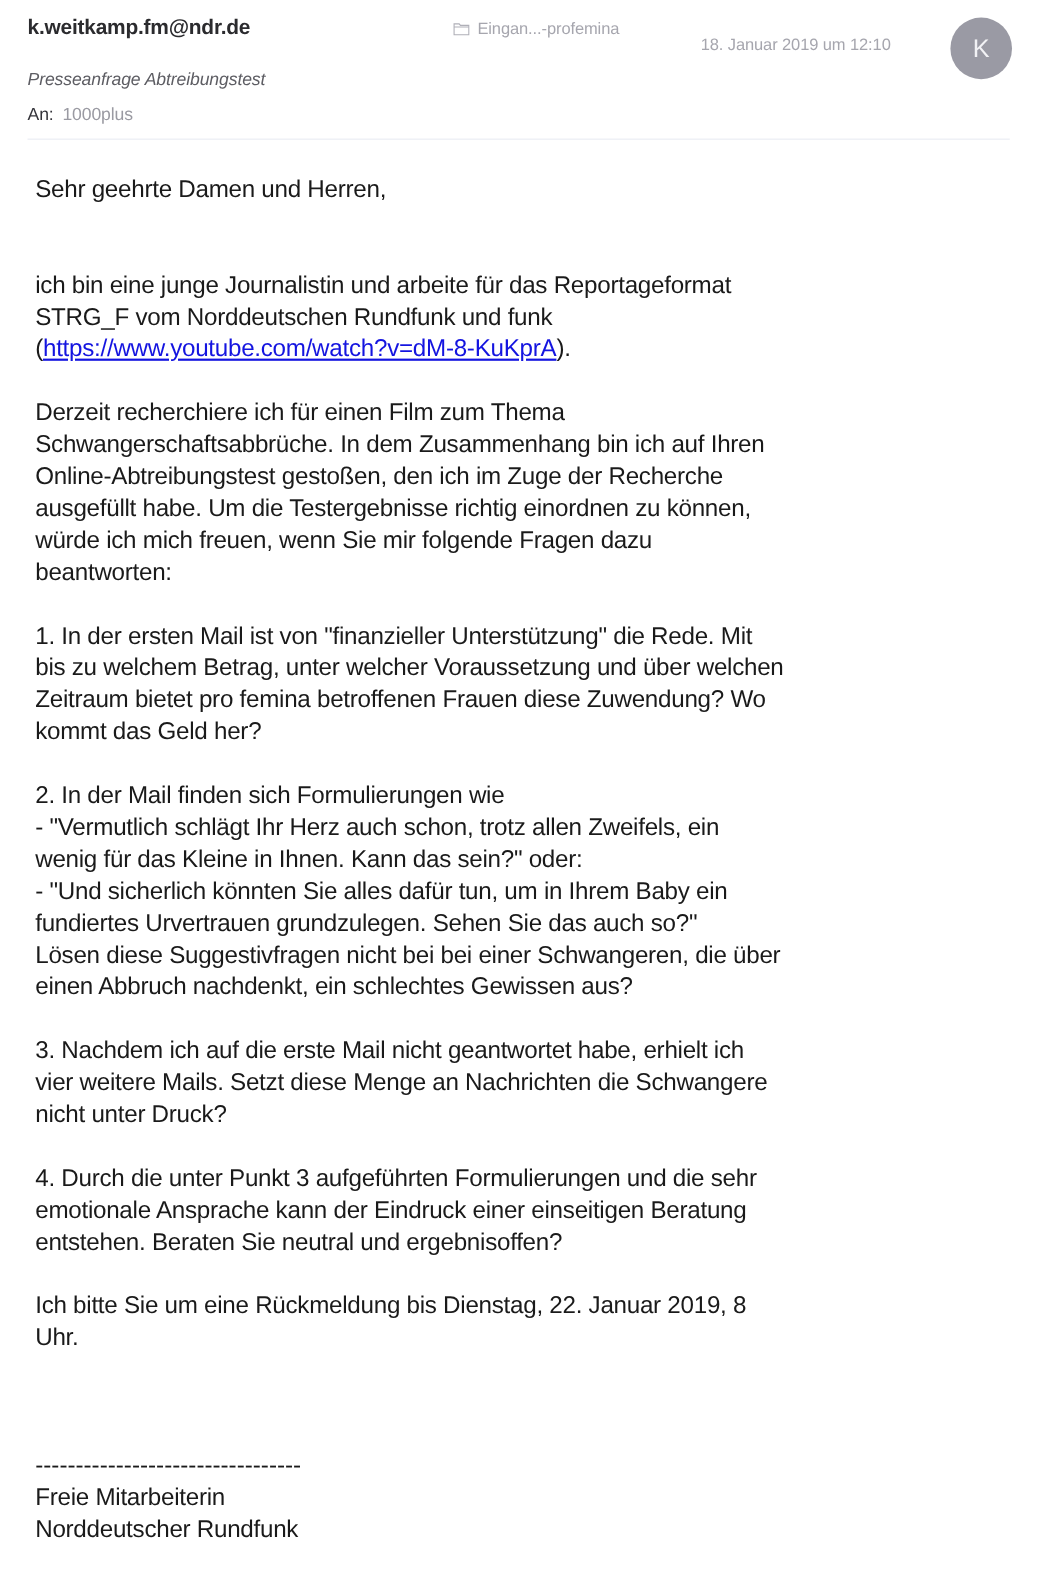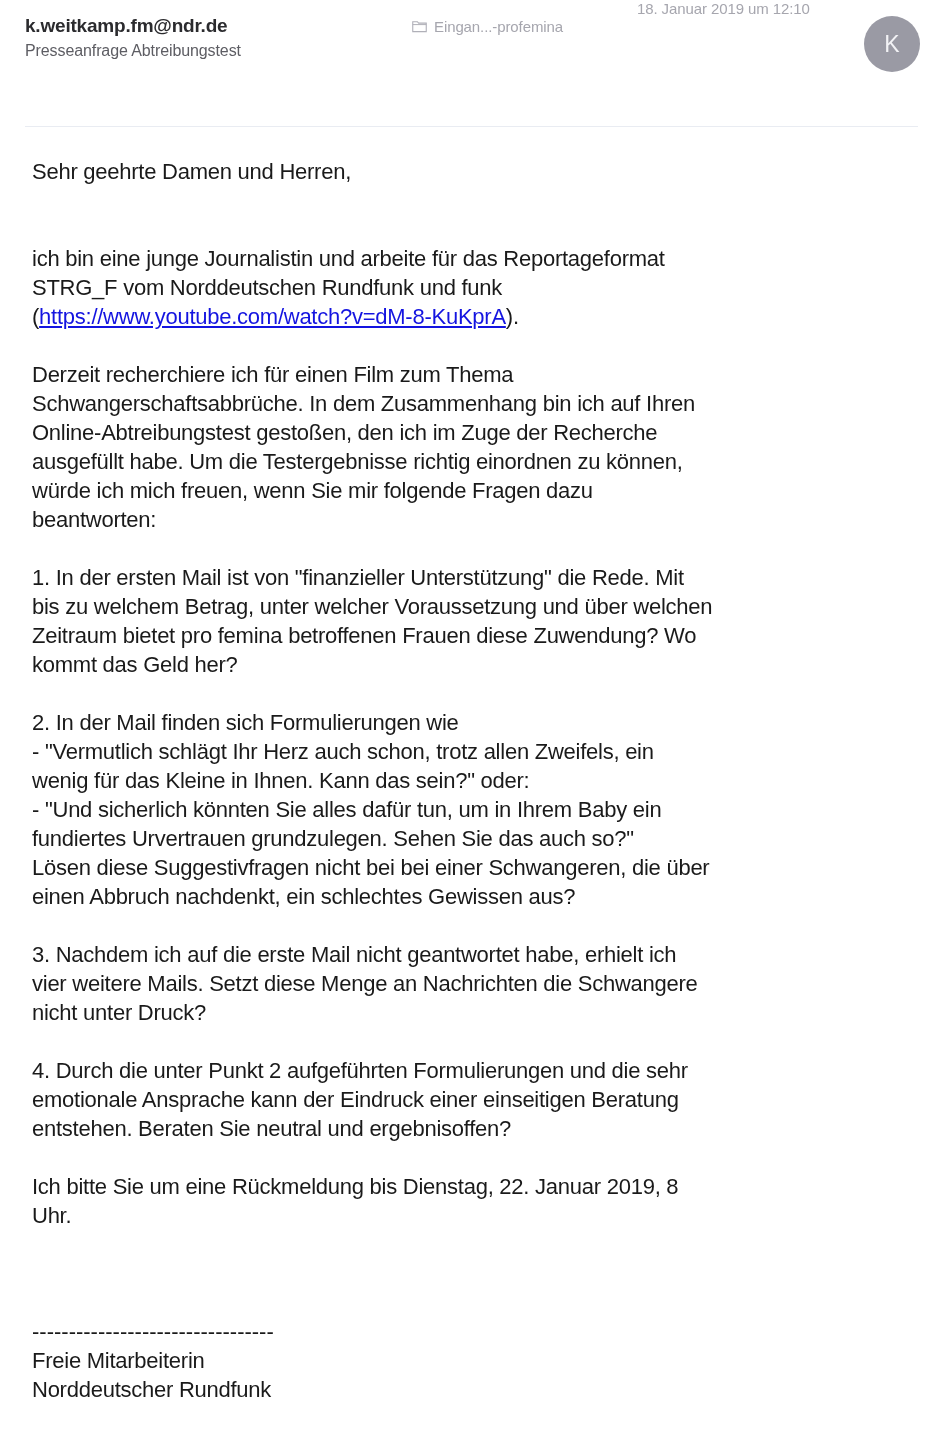--- a/index.html
+++ b/index.html
@@ -28,22 +28,23 @@
     font-weight: bold;
     color: #2b2b2e;
     letter-spacing: -0.2px;
     line-height: 24px;
     margin: 0;
   }
   .hdr-subject {
     font-size: 16px;
     color: #5d5d63;
     line-height: 22px;
-    margin-top: 2px;
-    letter-spacing: -0.1px;
+    margin-top: 24px;
+    letter-spacing: -0.1px;
+    font-style: italic;
   }
   .hdr-to-row {
     margin-top: 11px;
     font-size: 16px;
     line-height: 20px;
     letter-spacing: -0.1px;
   }
   .hdr-to-label {
     color: #34343a;
     font-weight: normal;
@@ -68,21 +69,21 @@
     flex: 0 0 auto;
   }
   .hdr-mailbox {
     font-size: 15px;
     color: #a6a6ae;
     letter-spacing: -0.1px;
     white-space: nowrap;
   }
   .hdr-date {
     position: absolute;
-    top: 0;
+    top: 32px;
     left: 637px;
     font-size: 15px;
     color: #a6a6ae;
     letter-spacing: -0.1px;
     white-space: nowrap;
   }
 
   .avatar {
     position: absolute;
     top: 16px;
@@ -142,20 +143,23 @@
 </style>
 </head>
 <body>
 
 <div class="mail-header">
 
   <div class="hdr-from">k.weitkamp.fm@ndr.de</div>
 
   <div class="hdr-subject">Presseanfrage Abtreibungstest</div>
 
+  <div class="hdr-to-row">
+    <span class="hdr-to-label">An:</span><span class="hdr-to-value">1000plus</span>
+  </div>
 
   <div class="hdr-meta">
     <svg class="folder-icon" viewBox="0 0 15 13">
       <path d="M0.75 1.75 H5.4 L6.6 3.1 H14.25 V11.6 H0.75 Z" fill="none" stroke="#b0b0b8" stroke-width="1.1"></path>
       <line x1="0.75" y1="4.6" x2="14.25" y2="4.6" stroke="#b0b0b8" stroke-width="1"></line>
     </svg>
     <span class="hdr-mailbox">Eingan...-profemina</span>
   </div>
 
   <div class="hdr-date">18. Januar 2019 um 12:10</div>
@@ -205,21 +209,21 @@
 einen Abbruch nachdenkt, ein schlechtes Gewissen aus?</p>
 
   <div class="gap-sm"></div>
 
   <p class="para">3. Nachdem ich auf die erste Mail nicht geantwortet habe, erhielt ich
 vier weitere Mails. Setzt diese Menge an Nachrichten die Schwangere
 nicht unter Druck?</p>
 
   <div class="gap-sm"></div>
 
-  <p class="para">4. Durch die unter Punkt 2 aufgeführten Formulierungen und die sehr
+  <p class="para">4. Durch die unter Punkt 3 aufgeführten Formulierungen und die sehr
 emotionale Ansprache kann der Eindruck einer einseitigen Beratung
 entstehen. Beraten Sie neutral und ergebnisoffen?</p>
 
   <div class="gap-sm"></div>
 
   <p class="para">Ich bitte Sie um eine Rückmeldung bis Dienstag, 22. Januar 2019, 8
 Uhr.</p>
 
   <div class="gap-sm"></div>
   <div class="gap-sm"></div>

